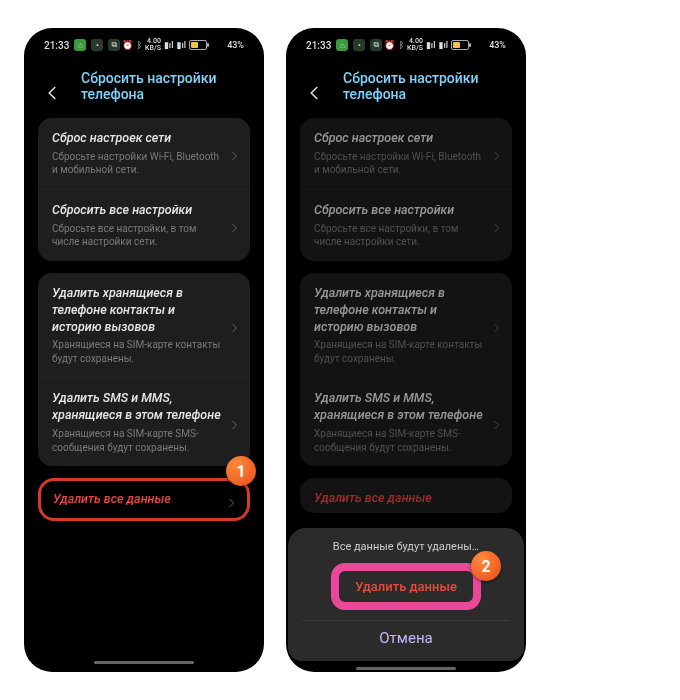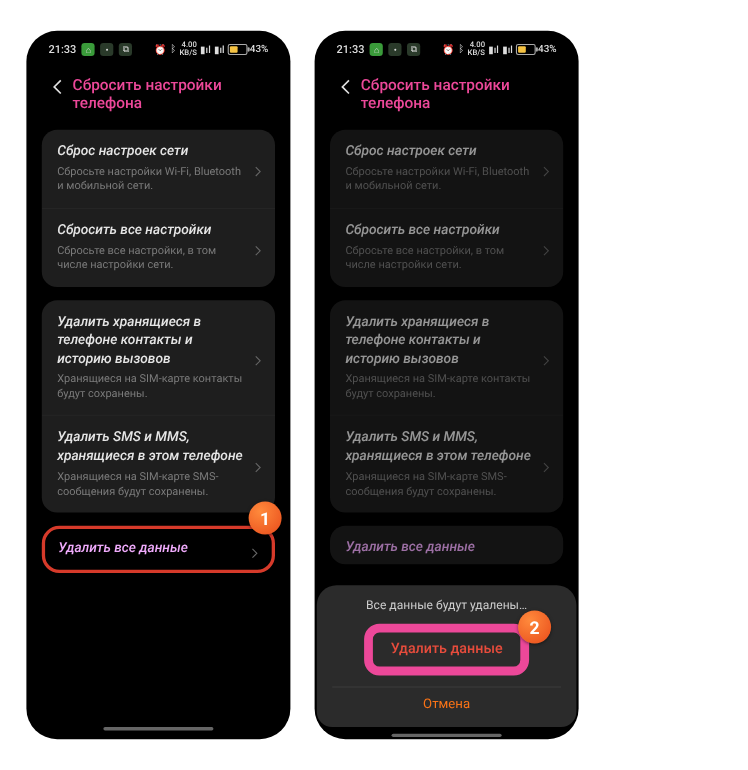--- a/index.html
+++ b/index.html
@@ -32,51 +32,51 @@
     color: #ddd;
     font-size: 10px;
     font-weight: 500;
   }
   .status-left { display: flex; align-items: center; gap: 5px; }
   .status-right { display: flex; align-items: center; gap: 3px; font-size: 9px; }
   .sq { width: 12px; height: 12px; border-radius: 3px; display:inline-flex; align-items:center; justify-content:center; font-size:8px;}
   .sq-green { background:#3a9b3a; }
   .sq-dark { background:#2a3a2a; }
   .kbs { display:inline-flex; flex-direction:column; line-height:7px; font-size:7px; align-items:flex-end;}
-  .batt { display:inline-flex; align-items:center; gap:2px;}
+  .batt { display:inline-flex; align-items:center; gap:20px;}
   .batt-icon { width:18px; height:10px; border:1px solid #aaa; border-radius:2px; position:relative;}
   .batt-icon::after{content:"";position:absolute;right:-3px;top:2px;width:2px;height:4px;background:#aaa;border-radius:1px;}
   .batt-fill{position:absolute;left:1px;top:1px;height:6px;width:40%;background:#f5c242;border-radius:1px;}
   .header {
     display: flex;
-    align-items: flex-start;
-    gap: 4px;
+    align-items: flex-end;
+    gap: 19px;
     padding: 14px 14px 10px 14px;
-    color: #ec4899;
+    color: #7dd3fc;
   }
   .header h1 { font-size: 14px; font-weight: 500; }
   .arrow-back { width:18px; height:18px; display:inline-flex; align-items:center; justify-content:center;}
   .arrow-back svg { stroke:#e0e0e0; }
   .content { flex:1; padding: 6px 8px; overflow:hidden; position:relative; }
   .card {
     background: #1e1e1e;
     border-radius: 14px;
     margin-bottom: 12px;
     overflow: hidden;
   }
   .item {
     padding: 12px 14px;
     position: relative;
     display: flex;
     flex-direction: column;
     gap: 3px;
   }
   .item + .item { border-top: 1px solid rgba(255,255,255,0.03); }
   .item-title { color: #e6e6e6; font-size: 12.5px; font-weight: 500; line-height: 1.35; padding-right: 14px; font-style: italic;}
-  .item-title.danger { color: #f0abfc; }
+  .item-title.danger { color: #ef4444; }
   .item-sub { color: #7a7a7a; font-size: 10px; line-height: 1.35; padding-right: 14px;}
   .chev {
     position: absolute; right: 10px; top: 50%; transform: translateY(-50%);
     width: 12px; height: 12px;
   }
   .chev svg { stroke: #666; }
   .highlight-box {
     border: 3px solid #d63a2a;
     border-radius: 16px;
     padding: 10px 12px;
@@ -114,22 +114,22 @@
     padding: 8px 10px;
     color: #e74c3c;
     font-size: 13px;
     font-weight: 500;
     margin: 0 auto 10px auto;
     display: inline-block;
     min-width: 150px;
     position: relative;
   }
   .dialog-cancel {
-    color: #f97316;
-    font-size: 12px;
+    color: #c4b5fd;
+    font-size: 15px;
     padding: 8px 0 4px 0;
     border-top: 1px solid rgba(255,255,255,0.08);
   }
   .home-indicator {
     width: 100px; height: 3px; background:#666; border-radius:3px;
     margin: 6px auto 2px auto;
   }
   .fade-card-top {
     background:#1e1e1e; border-radius:14px; padding: 12px 14px 6px 14px; margin-bottom:0;
   }

